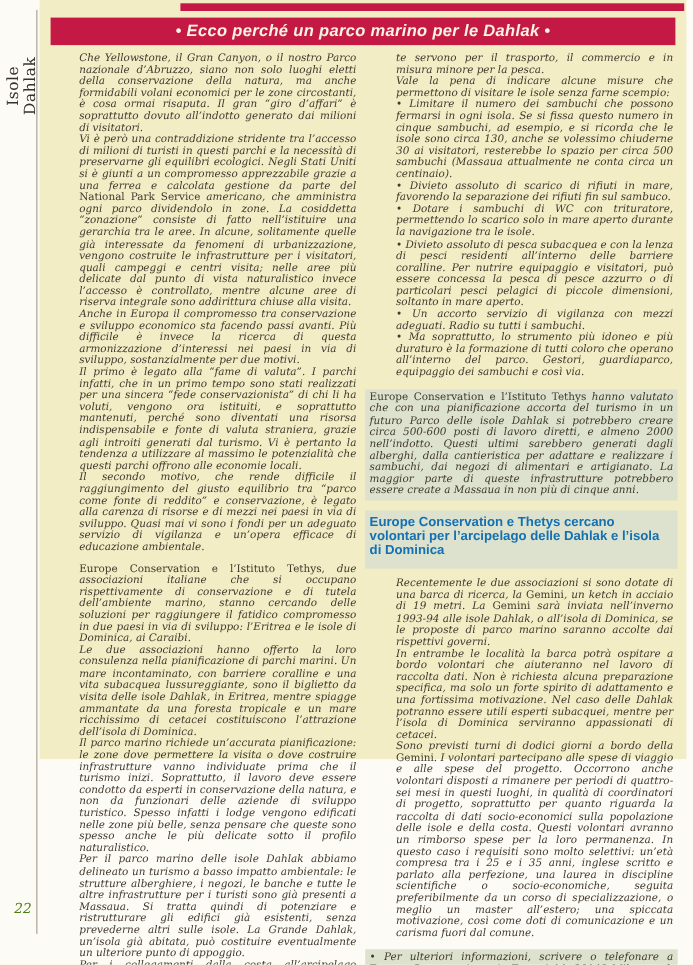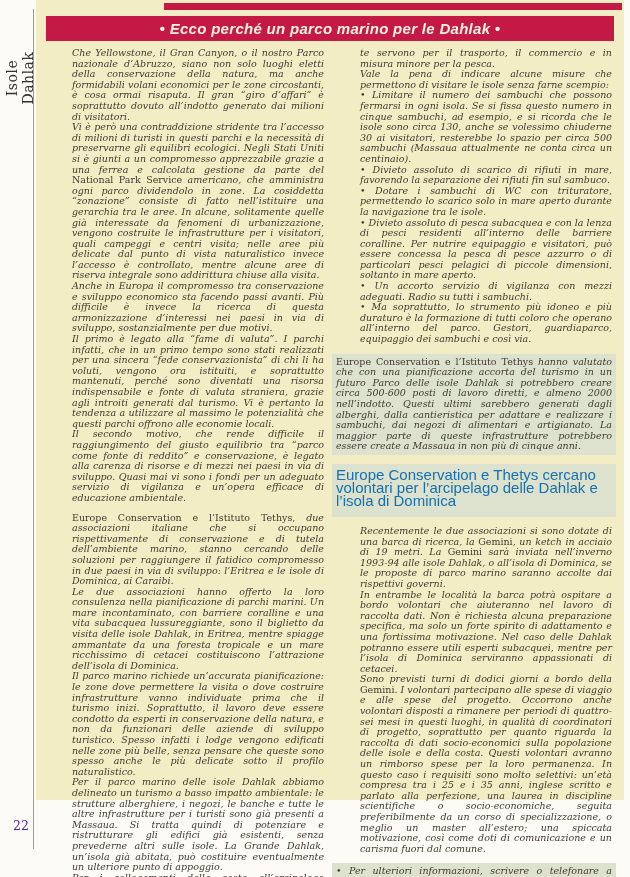--- a/index.html
+++ b/index.html
@@ -20,26 +20,26 @@
     font-family:"DejaVu Serif", serif;
     font-size:14px; letter-spacing:0.5px;
     color:#35312b;
   }
   .vline {
     position:absolute; left:33px; top:9px; width:1px; height:840px;
     background:var(--rule);
   }
   .page-num {
     position:absolute; left:13px; top:818px;
-    font-size:12.5px; color:#4c1d95;
+    font-size:12.5px; color:#4d7c0f;font-style:italic;
   }
 
   
   .sheet {
-    position:absolute; left:36px; top:0; width:588px; height:800px;
+    position:absolute; left:36px; top:0; width:588px; height:690px;
     background:var(--content-bg);
   }
   .topline {
     position:absolute; left:128px; right:2px; top:3px; height:7px;
     background:var(--banner-red);
   }
   .banner {
     position:absolute; left:10px; right:10px; top:16px; height:25px;
     background:var(--banner-red);
     display:flex; align-items:center; justify-content:center;
@@ -68,22 +68,22 @@
   }
   p.para .roman { font-style:normal; }
   p.para.gap { margin-top:9px; }
   p.para.hl {
     background:var(--highlight);
     padding:3px 4px;
     margin-left:-4px; margin-right:-4px;
   }
   p.para.subhead {
     font-family:"Liberation Sans", sans-serif;
-    font-style:normal; font-weight:normal;
-    font-size:15px; line-height:13px;
+    font-style:normal; font-weight:bold;
+    font-size:12px; line-height:13px;
     color:var(--heading-blue);
     text-align:left;
   }
   p.para.subhead.hl { padding:4px 4px 10px; }
 </style>
 </head>
 <body>
 
 <div class="page">
 

